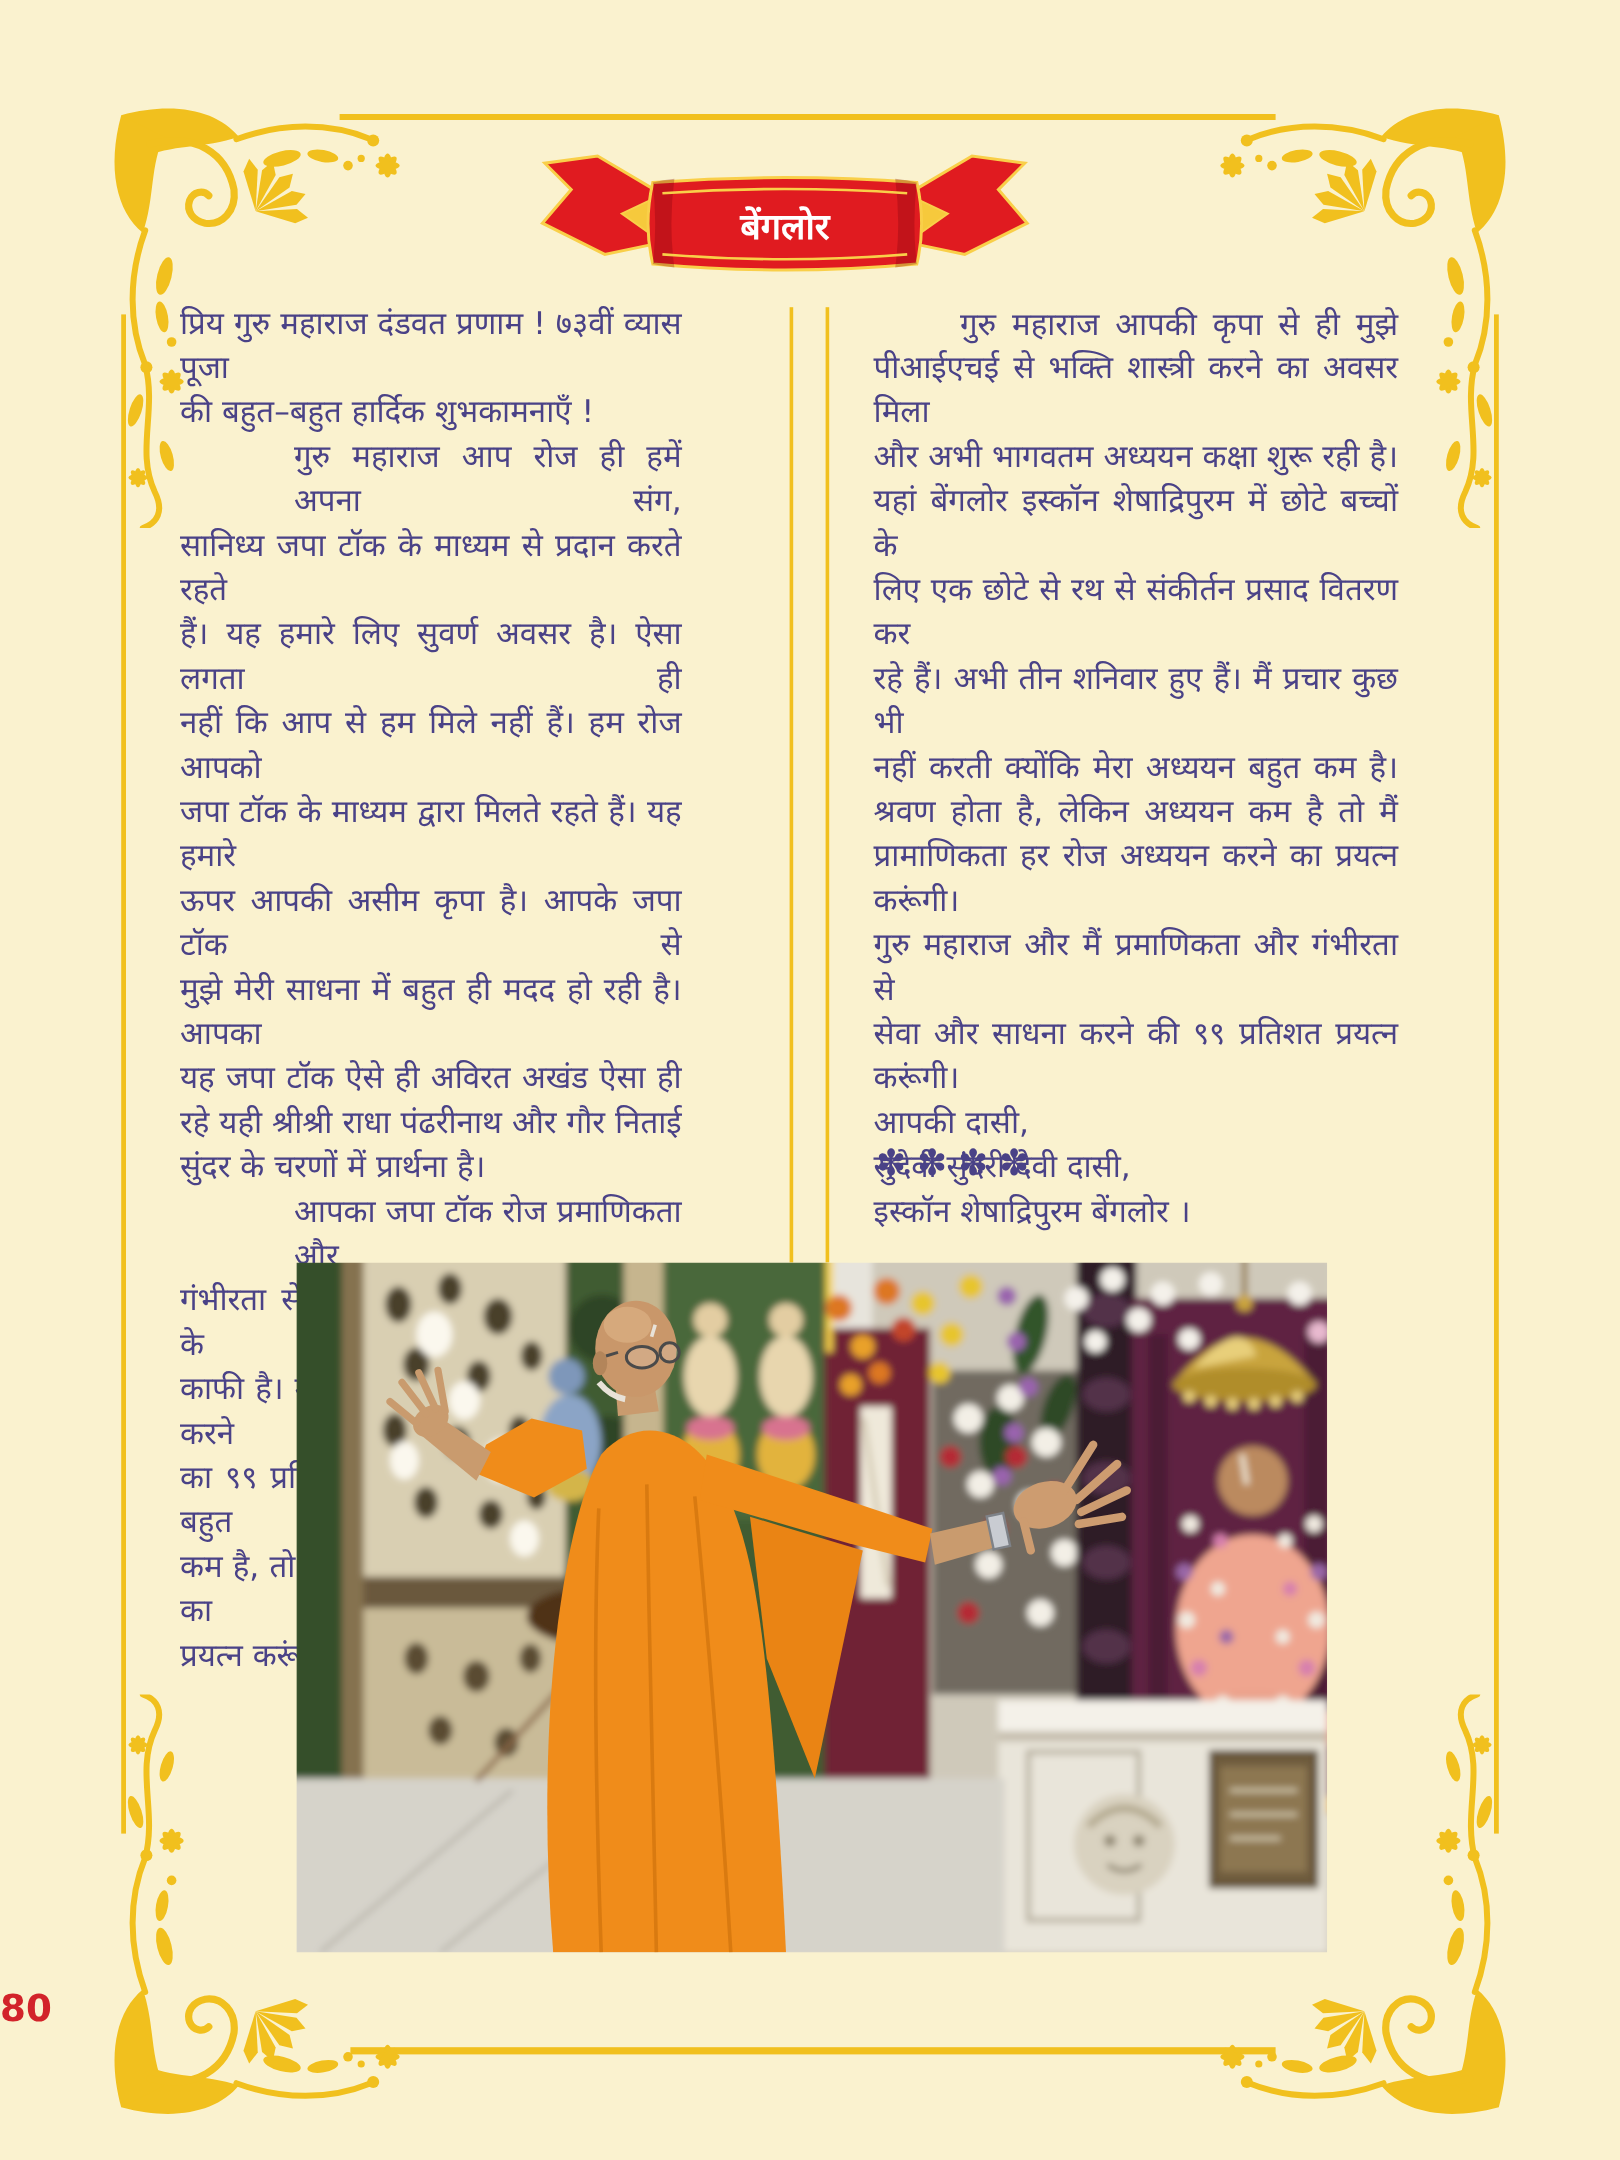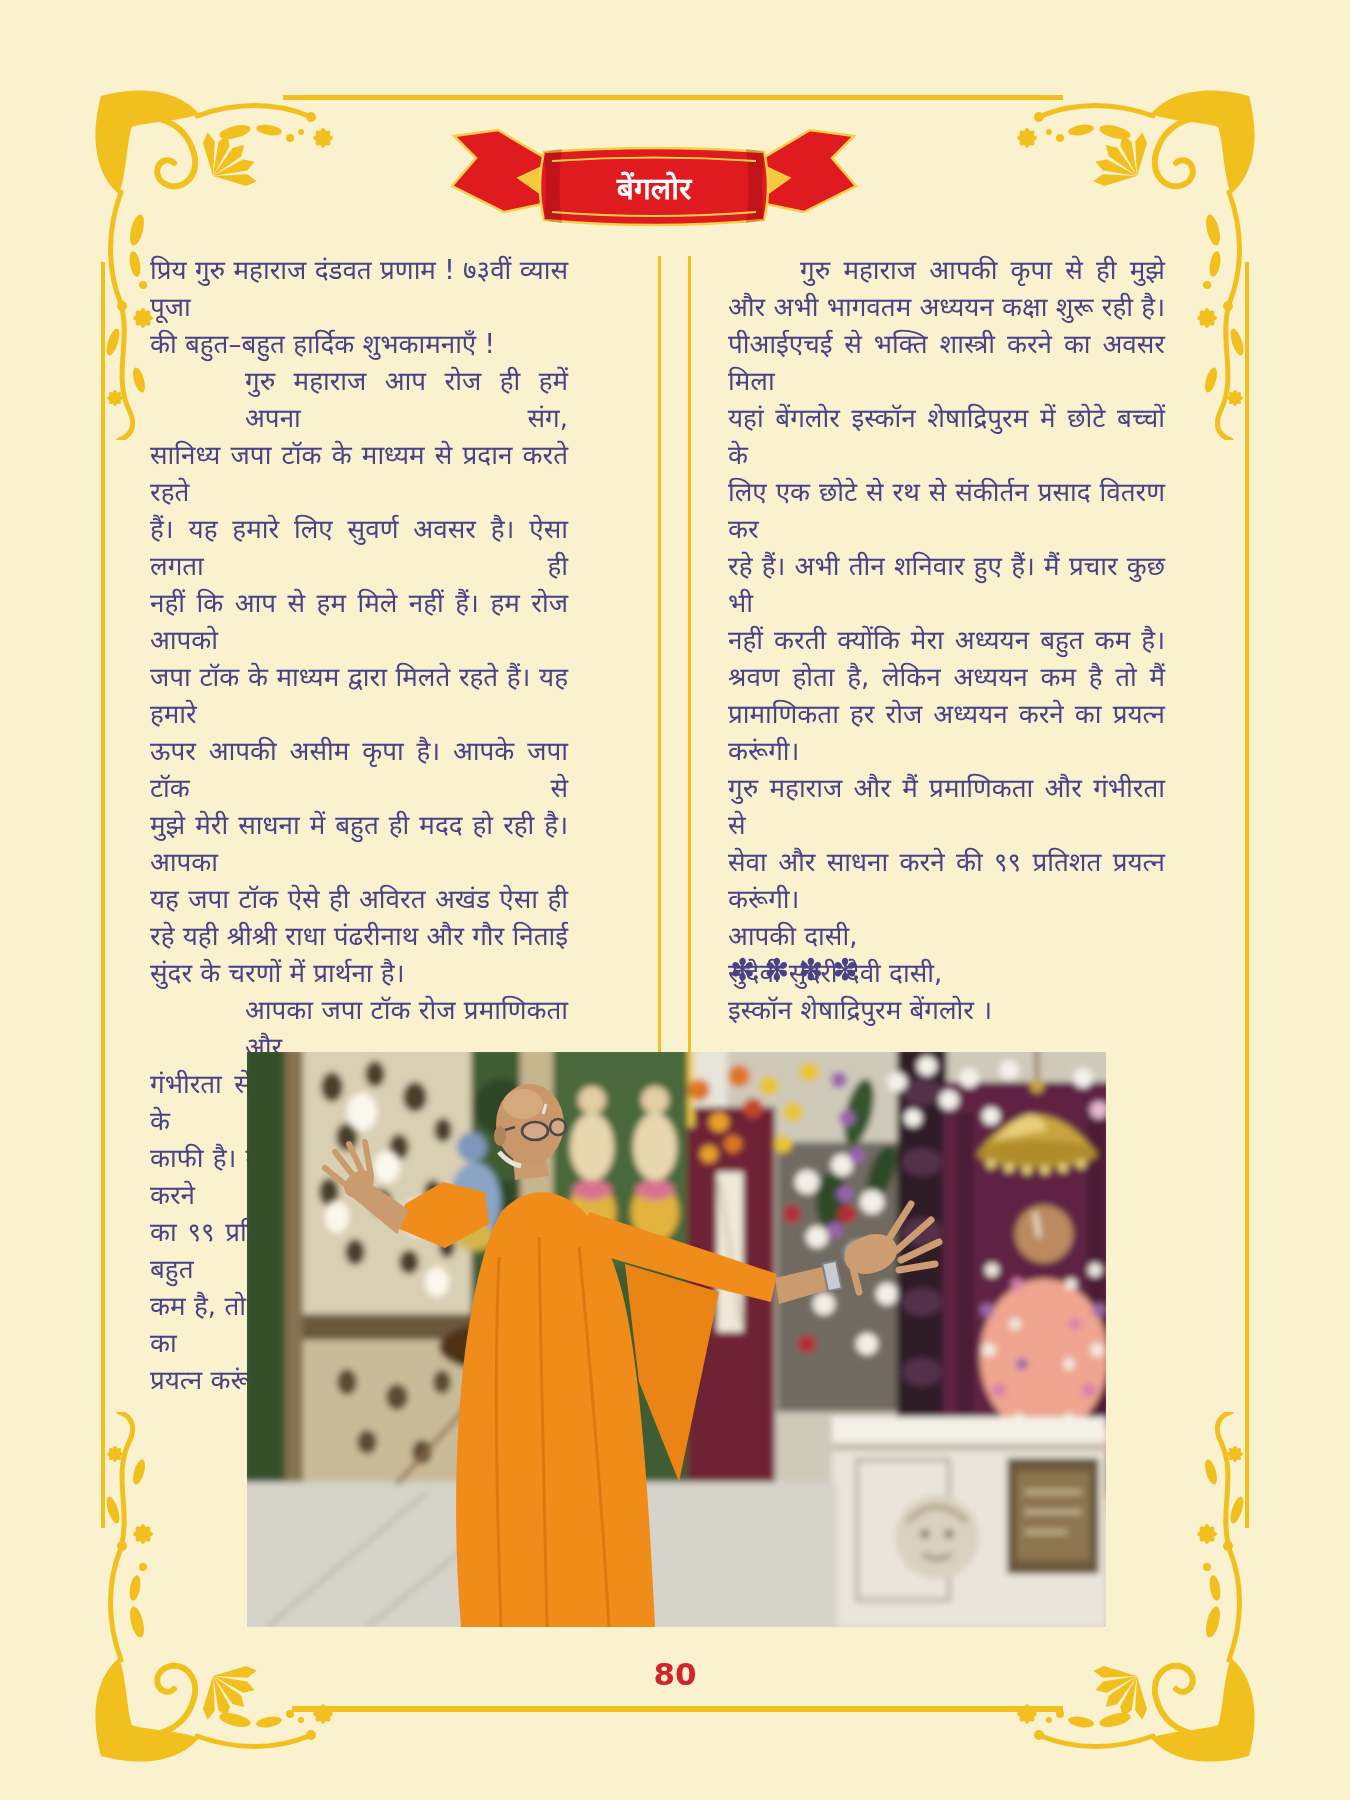--- a/index.html
+++ b/index.html
@@ -42,21 +42,21 @@
   .tline.ind{padding-left:95px;}
   .col-right .tline.ind{padding-left:72px;font-family:Liberation Serif, serif;}
   .symbols{position:absolute;left:730px;top:952px;color:var(--body-text,#4a4287);
            font-size:30px;font-weight:bold;letter-spacing:9px;}
 
   
   .photo{position:absolute;left:247px;top:1052px;width:859px;height:575px;overflow:hidden;}
   .photo svg{display:block;width:100%;height:100%;}
 
   
-  .page-number{position:absolute;left:0;top:1656px;width:1350px;text-align:center;
+  .page-number{position:absolute;left:0;top:1656px;width:1350px;
                color:var(--page-number-red,#d2232a);font-size:31px;font-weight:bold;
                font-family:"DejaVu Sans","Liberation Sans",sans-serif;}
 </style>
 </head>
 <body>
 
 <div class="page">
 
   <svg class="orn-defs" aria-hidden="true">
     <defs>
@@ -152,22 +152,22 @@
       <div class="tline">सुंदर के चरणों में प्रार्थना है।</div>
       <div class="tline ind just">आपका जपा टॉक रोज प्रमाणिकता और</div>
       <div class="tline just">गंभीरता से करूं यह मेरे आध्यात्मिक प्रगति के लिए</div>
       <div class="tline just">काफी है। मैं इसे प्रमाणिकता और गंभीरता से करने</div>
       <div class="tline just">का ९९ प्रतिशत प्रयत्न करूंगी। मेरा अध्ययन बहुत</div>
       <div class="tline just">कम है, तो मैं रोज कम से कम एक घंटा पढ़ने का</div>
       <div class="tline">प्रयत्न करूंगी।</div>
     </div>
   <div class="col col-right">
       <div class="tline ind just">गुरु महाराज आपकी कृपा से ही मुझे</div>
+      <div class="tline just">पीआईएचई से भक्ति शास्त्री करने का अवसर मिला</div>
       <div class="tline just">और अभी भागवतम अध्ययन कक्षा शुरू रही है।</div>
-      <div class="tline just">पीआईएचई से भक्ति शास्त्री करने का अवसर मिला</div>
       <div class="tline just">यहां बेंगलोर इस्कॉन शेषाद्रिपुरम में छोटे बच्चों के</div>
       <div class="tline just">लिए एक छोटे से रथ से संकीर्तन प्रसाद वितरण कर</div>
       <div class="tline just">रहे हैं। अभी तीन शनिवार हुए हैं। मैं प्रचार कुछ भी</div>
       <div class="tline just">नहीं करती क्योंकि मेरा अध्ययन बहुत कम है।</div>
       <div class="tline just">श्रवण होता है, लेकिन अध्ययन कम है तो मैं</div>
       <div class="tline just">प्रामाणिकता हर रोज अध्ययन करने का प्रयत्न</div>
       <div class="tline">करूंगी।</div>
       <div class="tline just">गुरु महाराज और मैं प्रमाणिकता और गंभीरता से</div>
       <div class="tline just">सेवा और साधना करने की ९९ प्रतिशत प्रयत्न</div>
       <div class="tline">करूंगी।</div>

